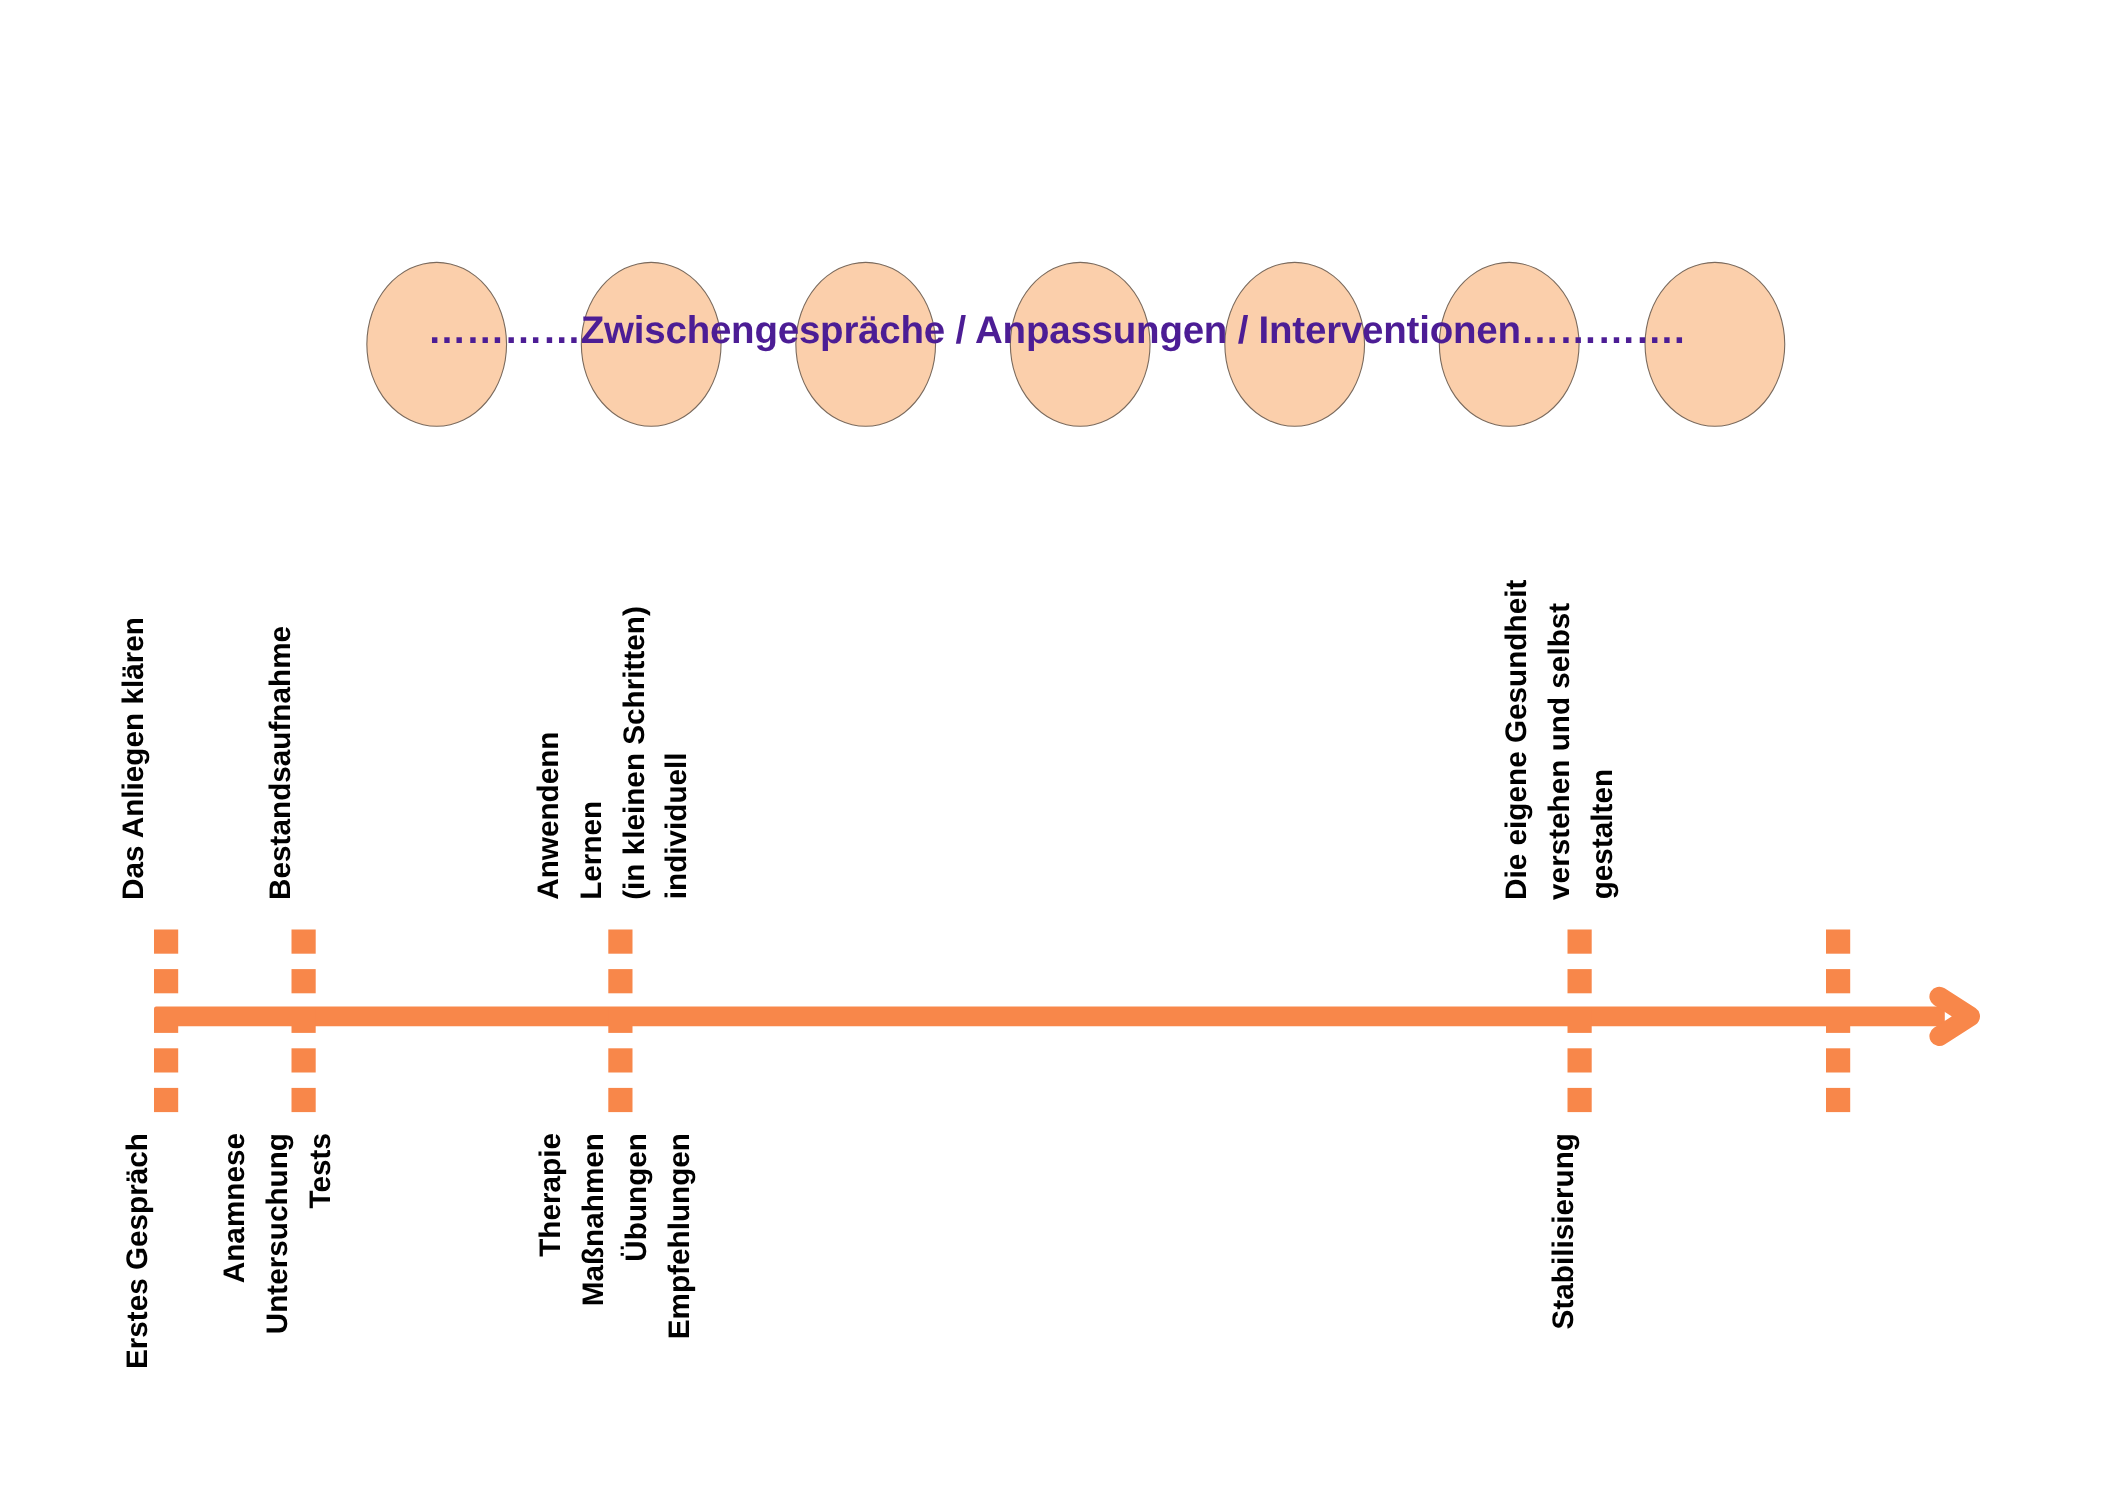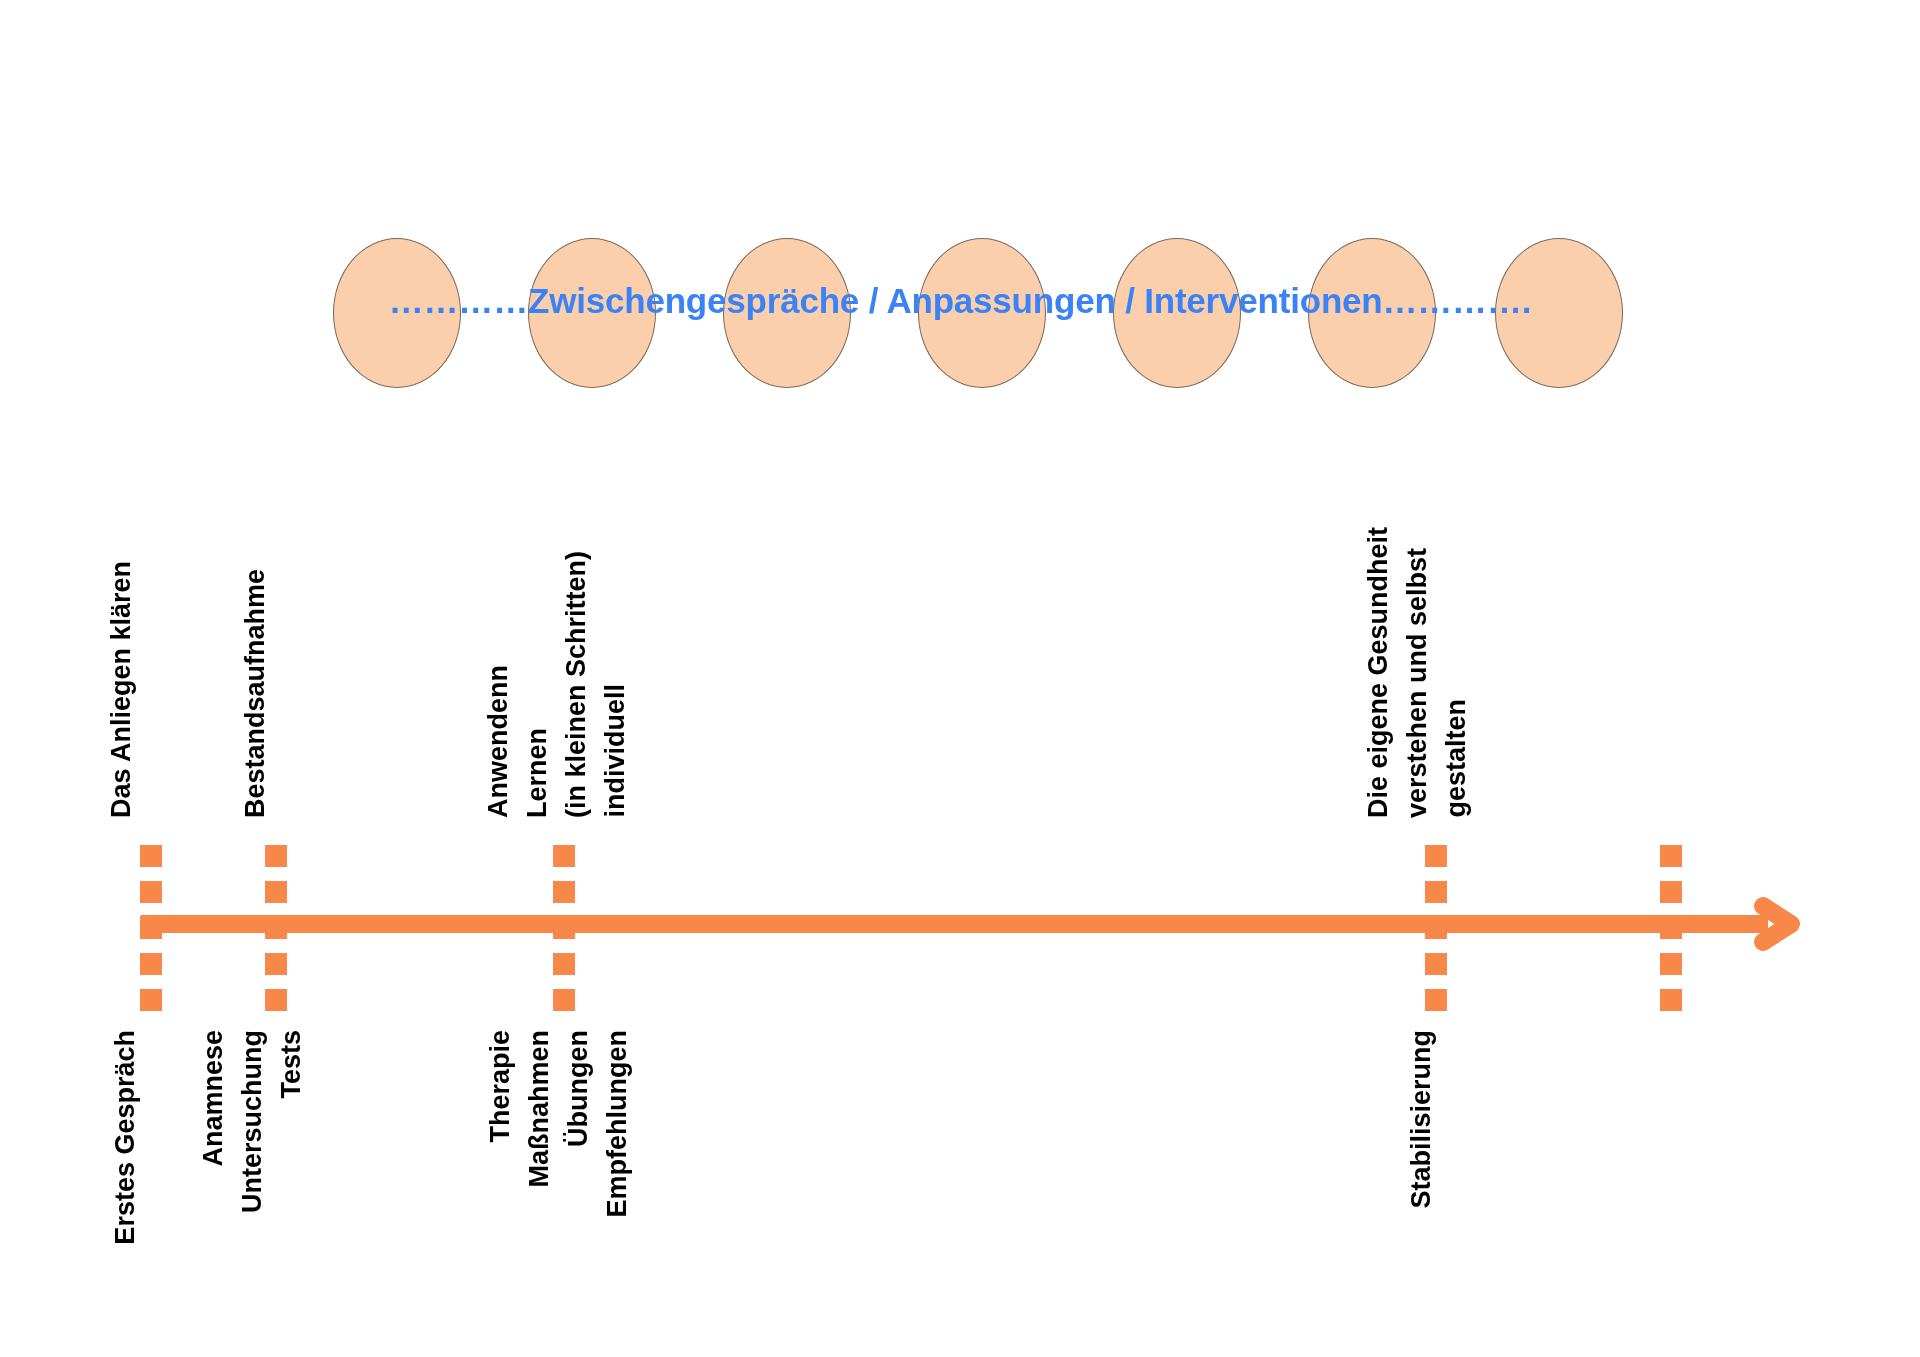--- a/index.html
+++ b/index.html
@@ -38,21 +38,21 @@
   }
 
   #ongoing-label {
     position: absolute;
     top: 283px;
     left: 0;
     width: 1920px;
     text-align: center;
     font-size: 35px;
     font-weight: bold;
-    color: #3b82f6;
+    color: #4c1d95;
     letter-spacing: -0.2px;
     white-space: nowrap;
     line-height: 1;
   }
 
   
   #timeline-bar {
     position: absolute;
     left: 140px;
     top: 915px;

